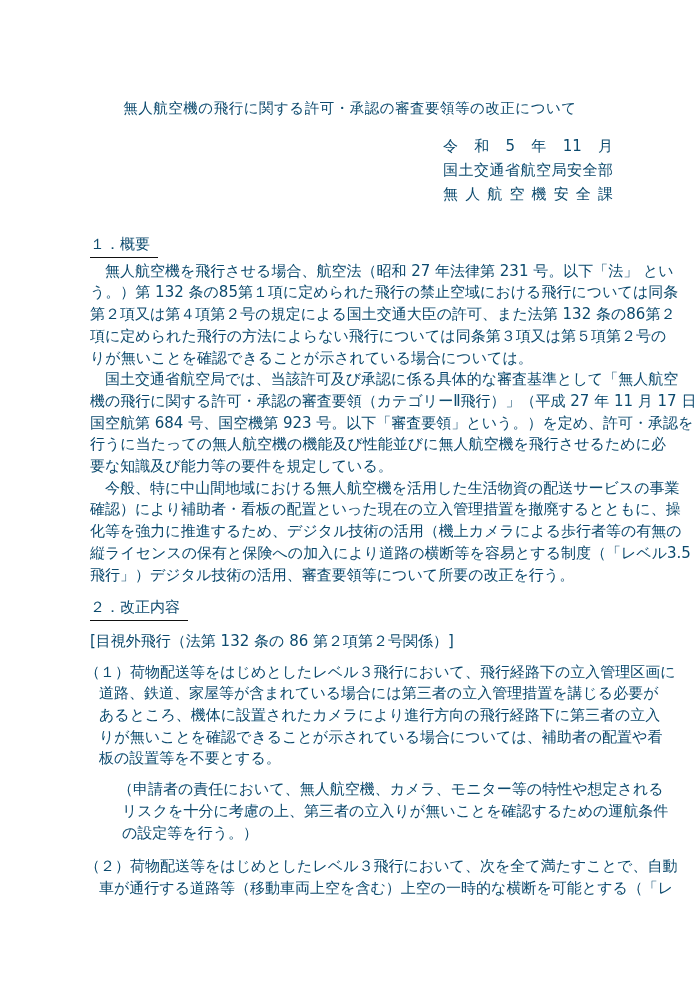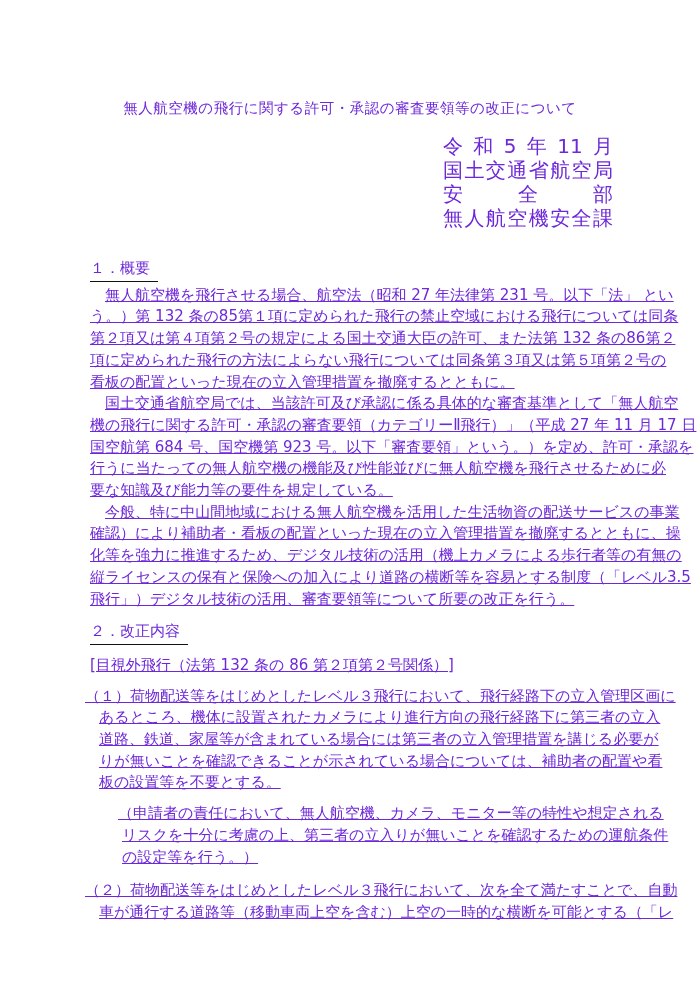--- a/index.html
+++ b/index.html
@@ -1,35 +1,35 @@
 <!DOCTYPE html>
 <html><head>
 <meta charset="utf-8">
 <style>
   html,body{margin:0;padding:0;background:#888;}
   .page{
     position:relative;
     width:700px;height:994px;
     margin:0 auto;
     background:#ffffff;
-    color:#6d28d9;
+    color:#0c4a6e;
     font-family:"DejaVu Sans",sans-serif;
     overflow:hidden;
   }
   .title{
     margin:97px 0 0 0;
     text-align:center;
     font-size:14.5px;
     line-height:22px;
     letter-spacing:0.5px;
   }
   .right-block{
     width:170px;
     margin:15px 87px 0 auto;
-    font-size:20px;
+    font-size:15px;
     line-height:24px;
   }
   .jline{
     text-align:justify;
     text-align-last:justify;
   }
   .content{
     margin-left:90px;
     width:524px;
     font-size:15px;
@@ -38,21 +38,21 @@
   .heading{margin:28px 0 3px 0;}
   .heading span{
     display:inline-block;
     border-bottom:1px solid #111;
     padding:0 8px 1px 0;
   }
   .h2{margin-top:11px;}
   .bracket-note{margin-top:10px;}
   .block{margin-top:9px;}
   .block-gap{margin-top:12px;}
-  .line{white-space:nowrap;text-decoration:underline;}
+  .line{white-space:nowrap;}
   .p-first{text-indent:15px;}
   .li-first{margin-left:-5px;}
   .li-cont{padding-left:9px;}
   .note-first{padding-left:28px;}
   .note-cont{padding-left:32px;}
 </style>
 </head>
 <body>
 
 <div class="page">
@@ -69,21 +69,21 @@
 
     <div class="heading">
       <span>１．概要</span>
     </div>
 
     <div>
       <div class="line p-first">無人航空機を飛行させる場合、航空法（昭和 27 年法律第 231 号。以下「法」 とい</div>
       <div class="line">う。）第 132 条の85第１項に定められた飛行の禁止空域における飛行については同条</div>
       <div class="line">第２項又は第４項第２号の規定による国土交通大臣の許可、また法第 132 条の86第２</div>
       <div class="line">項に定められた飛行の方法によらない飛行については同条第３項又は第５項第２号の</div>
-      <div class="line">看板の配置といった現在の立入管理措置を撤廃するとともに。</div>
+      <div class="line">りが無いことを確認できることが示されている場合については。</div>
     </div>
 
     <div>
       <div class="line p-first">国土交通省航空局では、当該許可及び承認に係る具体的な審査基準として「無人航空</div>
       <div class="line">機の飛行に関する許可・承認の審査要領（カテゴリーⅡ飛行）」（平成 27 年 11 月 17 日</div>
       <div class="line">国空航第 684 号、国空機第 923 号。以下「審査要領」という。）を定め、許可・承認を</div>
       <div class="line">行うに当たっての無人航空機の機能及び性能並びに無人航空機を飛行させるために必</div>
       <div class="line">要な知識及び能力等の要件を規定している。</div>
     </div>
 
@@ -96,22 +96,22 @@
     </div>
 
     <div class="heading h2">
       <span>２．改正内容</span>
     </div>
 
     <div class="line bracket-note">[目視外飛行（法第 132 条の 86 第２項第２号関係）]</div>
 
     <div class="block">
       <div class="line li-first">（１）荷物配送等をはじめとしたレベル３飛行において、飛行経路下の立入管理区画に</div>
+      <div class="line li-cont">道路、鉄道、家屋等が含まれている場合には第三者の立入管理措置を講じる必要が</div>
       <div class="line li-cont">あるところ、機体に設置されたカメラにより進行方向の飛行経路下に第三者の立入</div>
-      <div class="line li-cont">道路、鉄道、家屋等が含まれている場合には第三者の立入管理措置を講じる必要が</div>
       <div class="line li-cont">りが無いことを確認できることが示されている場合については、補助者の配置や看</div>
       <div class="line li-cont">板の設置等を不要とする。</div>
     </div>
 
     <div class="block">
       <div class="line note-first">（申請者の責任において、無人航空機、カメラ、モニター等の特性や想定される</div>
       <div class="line note-cont">リスクを十分に考慮の上、第三者の立入りが無いことを確認するための運航条件</div>
       <div class="line note-cont">の設定等を行う。）</div>
     </div>
 

